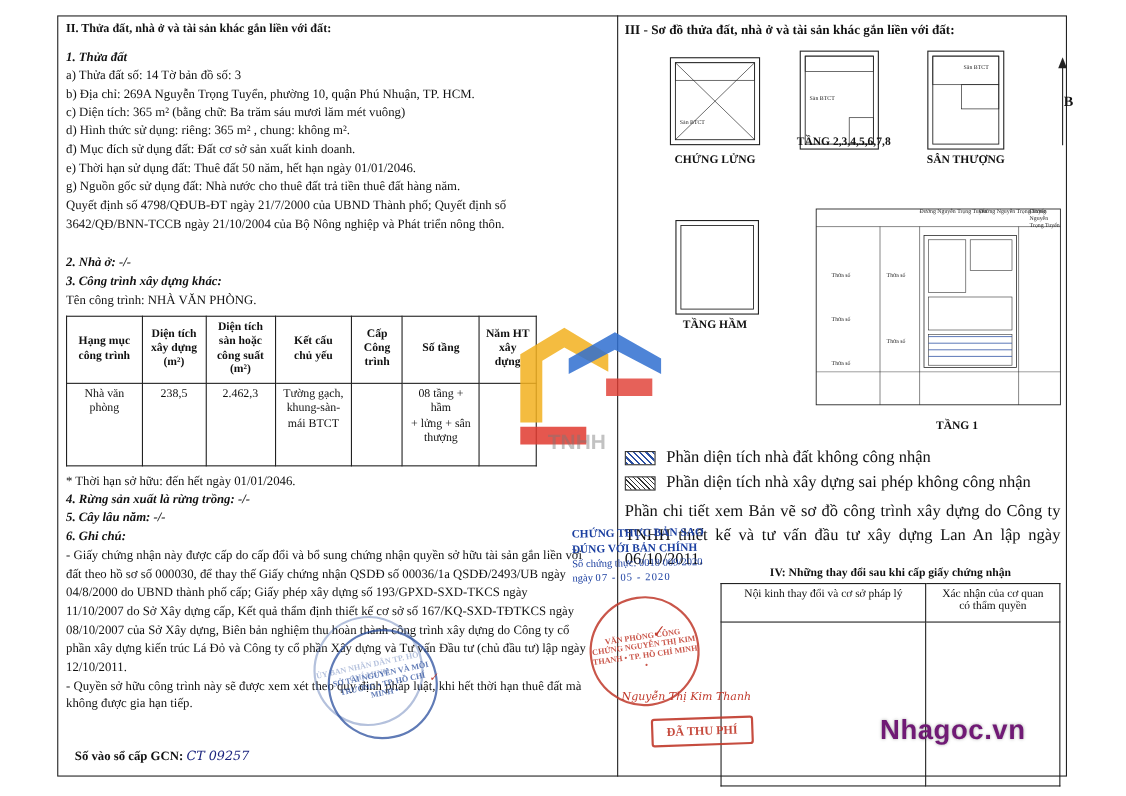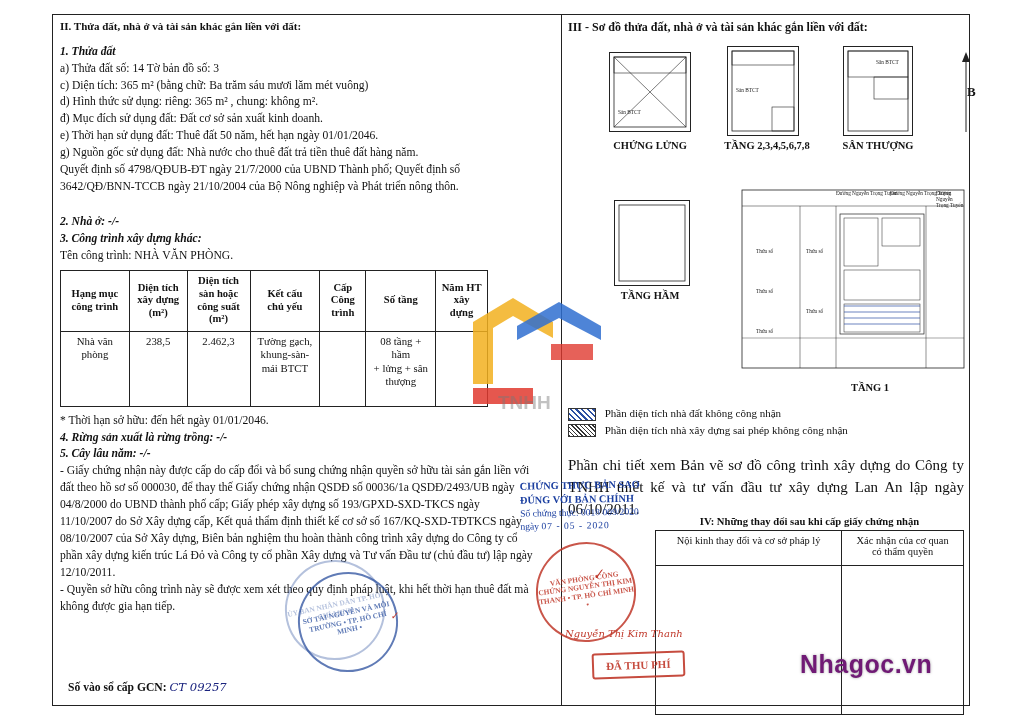--- a/index.html
+++ b/index.html
@@ -85,21 +85,21 @@
   .plan-box{
     position:absolute;border:1.2px solid #222;background:#fff;
   }
   .plan-cap{
     position:absolute;text-align:center;font-weight:bold;font-size:10.5px;
   }
   .tiny{
     font-size:5.3px;line-height:1.15;color:#222;
   }
   .legend{
-    position:absolute;left:568px;top:405px;width:396px;font-size:11px;line-height:1.5;
+    position:absolute;left:568px;top:405px;width:396px;font-size:15px;line-height:1.5;
   }
   .swatch{
     display:inline-block;width:26px;height:11px;border:1px solid #333;vertical-align:middle;margin-right:6px;
   }
   .sw-hatch{
     background:
       repeating-linear-gradient(45deg,#2b4fa3 0 1.5px,#ffffff 1.5px 4px);
   }
   .sw-cross{
     background:
@@ -167,20 +167,21 @@
   <div class="doc-border"></div>
   <div class="vdiv"></div>
 
   <div class="col-left">
 
     <div class="h-title">II. Thửa đất, nhà ở và tài sản khác gắn liền với đất:</div>
 
     <div class="sec-a">
       <p class="line it b">1. Thửa đất</p>
       <p class="line">a) Thửa đất số:  14                                  Tờ bản đồ số: 3</p>
+      <p class="line">b) Địa chỉ: 269A Nguyễn Trọng Tuyển, phường 10, quận Phú Nhuận, TP. HCM.</p>
       <p class="line">c) Diện tích: 365 m² (bằng chữ: Ba trăm sáu mươi lăm mét vuông)</p>
       <p class="line">d) Hình thức sử dụng:   riêng:   365 m² ,   chung:   không m².</p>
       <p class="line">đ) Mục đích sử dụng đất: Đất cơ sở sản xuất kinh doanh.</p>
       <p class="line">e) Thời hạn sử dụng đất: Thuê đất 50 năm, hết hạn ngày 01/01/2046.</p>
       <p class="line">g) Nguồn gốc sử dụng đất: Nhà nước cho thuê đất trả tiền thuê đất hàng năm.</p>
       <p class="line">Quyết định số 4798/QĐUB-ĐT ngày 21/7/2000 của UBND Thành phố; Quyết định số</p>
       <p class="line">3642/QĐ/BNN-TCCB ngày 21/10/2004 của Bộ Nông nghiệp và Phát triển nông thôn.</p>
     </div>
 
     <p class="line it b" style="margin-top:20px">2. Nhà ở: -/-</p>
@@ -208,20 +209,21 @@
           <td></td>
           <td class="l">08 tầng + hầm<br>+ lửng + sân<br>thượng</td>
           <td></td>
         </tr>
       </tbody>
     </table>
 
     <p class="line" style="margin-top:6px">* Thời hạn sở hữu: đến hết ngày 01/01/2046.</p>
     <p class="line it b" style="margin-top:0">4. Rừng sản xuất là rừng trồng: -/-</p>
     <p class="line it b">5. Cây lâu năm: -/-</p>
+    <p class="line it b">6. Ghi chú:</p>
     <p class="line">- Giấy chứng nhận này được cấp do cấp đổi và bổ sung chứng nhận quyền sở hữu tài sản gắn liền với</p>
     <p class="line">đất theo hồ sơ số 000030, để thay thế Giấy chứng nhận QSDĐ số 00036/1a QSDĐ/2493/UB ngày</p>
     <p class="line">04/8/2000 do UBND thành phố cấp; Giấy phép xây dựng số 193/GPXD-SXD-TKCS ngày</p>
     <p class="line">11/10/2007 do Sở Xây dựng cấp, Kết quả thẩm định thiết kế cơ sở số 167/KQ-SXD-TĐTKCS ngày</p>
     <p class="line">08/10/2007 của Sở Xây dựng, Biên bản nghiệm thu hoàn thành công trình xây dựng do Công ty cổ</p>
     <p class="line">phần xây dựng kiến trúc Lá Đỏ và Công ty cổ phần Xây dựng và Tư vấn Đầu tư (chủ đầu tư) lập ngày</p>
     <p class="line">12/10/2011.</p>
     <p class="line">- Quyền sở hữu công trình này sẽ được xem xét theo quy định pháp luật, khi hết thời hạn thuê đất mà</p>
     <p class="line">không được gia hạn tiếp.</p>
 
@@ -255,21 +257,21 @@
     <div class="plan-cap" style="left:600px;top:140px;width:100px;">CHỨNG LỬNG</div>
 
     <div class="plan-box" style="left:727px;top:46px;width:70px;height:88px;">
       <svg width="70" height="88" viewBox="0 0 70 88">
         <rect x="4" y="4" width="62" height="80" fill="none" stroke="#222" stroke-width="0.8"></rect>
         <rect x="4" y="4" width="62" height="14" fill="none" stroke="#222" stroke-width="0.6"></rect>
         <rect x="44" y="60" width="22" height="24" fill="none" stroke="#222" stroke-width="0.6"></rect>
       </svg>
       <div class="tiny" style="position:absolute;left:8px;top:40px;">Sàn BTCT</div>
     </div>
-    <div class="plan-cap" style="left:712px;top:140px;width:110px;">TẦNG 2,3,4,5,6,7,8</div>
+    <div class="plan-cap" style="left:712px;top:124px;width:110px;">TẦNG 2,3,4,5,6,7,8</div>
 
     <div class="plan-box" style="left:843px;top:46px;width:68px;height:88px;">
       <svg width="68" height="88" viewBox="0 0 68 88">
         <rect x="4" y="4" width="60" height="80" fill="none" stroke="#222" stroke-width="0.8"></rect>
         <rect x="4" y="4" width="60" height="26" fill="none" stroke="#222" stroke-width="0.6"></rect>
         <rect x="30" y="30" width="34" height="22" fill="none" stroke="#222" stroke-width="0.6"></rect>
       </svg>
       <div class="tiny" style="position:absolute;left:32px;top:12px;width:30px;">Sân BTCT</div>
     </div>
     <div class="plan-cap" style="left:828px;top:140px;width:100px;">SÂN THƯỢNG</div>

